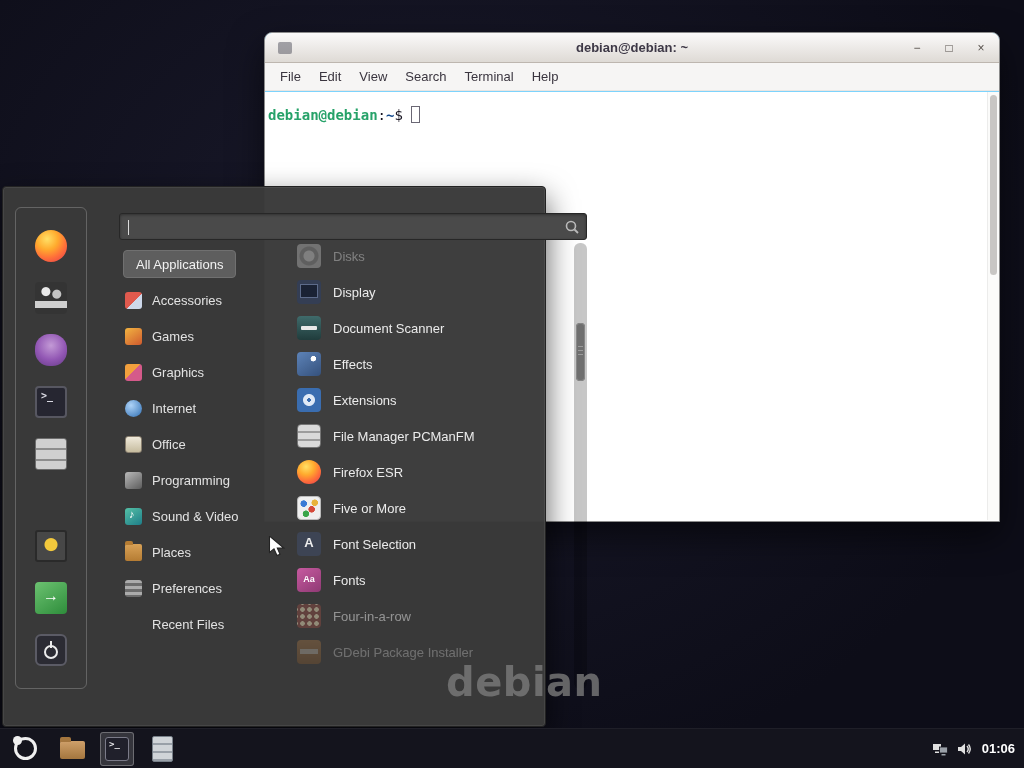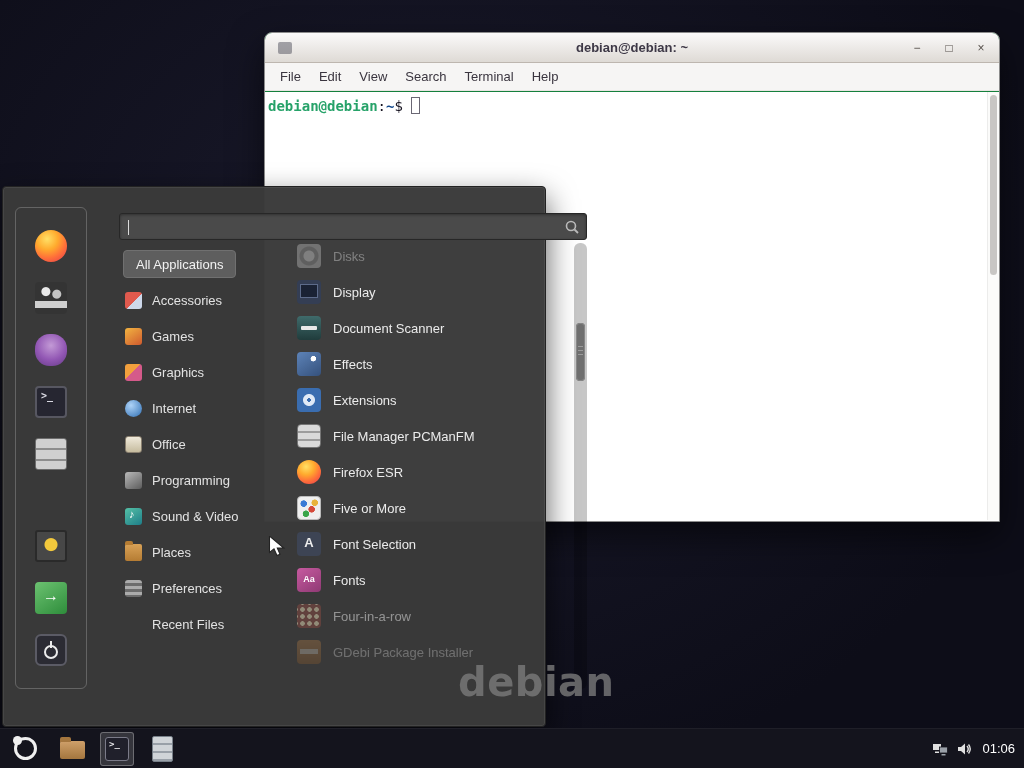--- a/index.html
+++ b/index.html
@@ -1,29 +1,29 @@
 <!DOCTYPE html>
 <html><head>
 <meta charset="utf-8">
 <style>
   *{margin:0;padding:0;box-sizing:border-box}
   html,body{width:1024px;height:768px;overflow:hidden}
   body{font-family:"Liberation Sans",sans-serif;background:radial-gradient(ellipse at 42% 35%,#1a1a2c 0%,#0d0d18 75%);position:relative}
 
   
-  .terminal-window{position:absolute;left:264px;top:32px;width:736px;height:490px;background:#15803d;border:1px solid #8c8c8c;border-radius:8px 8px 0 0;box-shadow:0 14px 34px rgba(0,0,0,.55);z-index:10}
+  .terminal-window{position:absolute;left:264px;top:32px;width:736px;height:490px;background:#7dd3fc;border:1px solid #8c8c8c;border-radius:8px 8px 0 0;box-shadow:0 14px 34px rgba(0,0,0,.55);z-index:10}
   .titlebar{position:relative;height:30px;background:linear-gradient(#fbfafa,#dedad5);border-bottom:1px solid #bdb6af;border-radius:7px 7px 0 0;display:flex;align-items:center;justify-content:center}
   .tb-icon{position:absolute;left:13px;top:9px;width:14px;height:12px;background:#50505c;border-radius:2px;opacity:.5}
   .tb-title{font-size:13px;font-weight:bold;color:#3d3846}
   .tb-controls{position:absolute;right:8px;top:0;height:30px;display:flex;align-items:center;gap:12px}
   .tbtn{width:20px;text-align:center;font-size:12px;color:#57514c;line-height:30px;cursor:default}
   .menubar{height:28px;background:#f6f5f4;border-bottom:1px solid #e8e5e2;display:flex;align-items:center;padding-left:6px}
   .menu-item{font-size:13px;color:#3a353f;padding:0 9px;line-height:28px}
   .term-content{position:absolute;top:59px;left:0;right:0;bottom:0;background:#fff}
-  .prompt-line{padding:5px 3px 0 3px;font-family:"DejaVu Sans Mono",monospace;font-size:14px;display:flex;align-items:center;white-space:pre}
+  .prompt-line{padding:14px 3px 0 3px;font-family:"DejaVu Sans Mono",monospace;font-size:14px;display:flex;align-items:center;white-space:pre}
   .p-user{color:#26a269;font-weight:bold}
   .p-sep,.p-sym{color:#171421}
   .p-path{color:#12488b;font-weight:bold}
   .term-cursor{display:inline-block;width:9px;height:17px;border:1px solid #6a6774;margin-left:8px}
   .term-scrollbar{position:absolute;top:0;right:0;bottom:1px;width:12px;background:#fbfbfa;border-left:1px solid #ececeb}
   .term-thumb{position:absolute;top:3px;right:2px;width:7px;height:180px;background:#c8c6c4;border-radius:4px}
 
   
   .menu-panel{position:absolute;left:2px;top:186px;width:544px;height:541px;background:rgba(58,58,58,.98);border:1px solid #222;border-radius:4px;box-shadow:0 12px 30px rgba(0,0,0,.65),inset 0 0 0 1px rgba(255,255,255,.07);z-index:20}
 
@@ -93,39 +93,39 @@
   .ic-fonts{background:linear-gradient(145deg,#c75aa0,#8f3a74)}
   .ic-fonts::after{content:"Aa";position:absolute;width:100%;text-align:center;top:6px;color:#fff;font:bold 9px "Liberation Sans",sans-serif}
   .ic-four{background:radial-gradient(#e9dcb8 2px,transparent 2.6px) 2px 2px/7px 7px,#8a4a42}
   .ic-gdebi{background:linear-gradient(#c98a4a,#96602c)}
   .ic-gdebi::after{content:"";position:absolute;left:3px;right:3px;top:9px;height:5px;background:#e8dcc8}
 
   .menu-scrollbar{position:absolute;left:571px;top:56px;width:13px;height:446px;background:rgba(0,0,0,.22);border-radius:6px}
   .menu-thumb{position:absolute;left:2px;top:80px;width:9px;height:58px;background:#6f6f6f;border-radius:4px;box-shadow:inset 0 0 0 1px #878787}
   .menu-thumb::after{content:"";position:absolute;left:2px;right:2px;top:23px;height:11px;background:repeating-linear-gradient(#9b9b9b 0 1px,transparent 1px 4px)}
 
-  .watermark{position:absolute;left:455px;top:472px;font-size:40px;font-weight:600;color:#7a7a7a;opacity:.8;font-family:"DejaVu Sans",sans-serif;letter-spacing:0.5px}
+  .watermark{position:absolute;left:443px;top:472px;font-size:40px;font-weight:600;color:#7a7a7a;opacity:.8;font-family:"DejaVu Sans",sans-serif;letter-spacing:0.5px}
 
   .mouse-cursor{position:absolute;left:268px;top:536px;z-index:50}
 
   
   .panel{position:absolute;left:0;bottom:0;width:1024px;height:40px;background:#14141d;border-top:1px solid rgba(255,255,255,.05);display:flex;align-items:center;justify-content:space-between;padding:0 6px;z-index:30}
   .panel-left{display:flex;align-items:center;gap:11px;height:100%}
   .menu-button{width:38px;height:34px;display:flex;align-items:center;justify-content:center;border-radius:3px}
   .cinnamon-logo{width:23px;height:23px;border:3px solid #f0f0f0;border-radius:50%;position:relative}
   .cinnamon-logo::after{content:"";position:absolute;width:9px;height:9px;background:#f0f0f0;border-radius:50%;left:-4px;top:-4px}
   .task-icon{width:34px;height:34px;display:flex;align-items:center;justify-content:center;border-radius:3px}
   .task-icon.active{background:rgba(255,255,255,.14);box-shadow:inset 0 0 0 1px rgba(255,255,255,.28)}
   .folder-pi{width:25px;height:18px;background:linear-gradient(#cfa06a,#a4763e);border-radius:2px;position:relative;margin-top:3px}
   .folder-pi::before{content:"";position:absolute;top:-4px;left:0;width:11px;height:5px;background:#a4763e;border-radius:2px 2px 0 0}
   .terminal-pi{width:24px;height:24px;background:#20202b;border:1px solid #7b7b89;border-radius:3px;position:relative}
   .terminal-pi::after{content:">_";position:absolute;left:3px;top:1px;color:#e9e9ec;font:bold 9px "DejaVu Sans Mono",monospace}
   .files-pi{width:21px;height:26px;background:repeating-linear-gradient(#d0d4d8 0 6px,#99a0a8 6px 8px);border:1px solid #788089;border-radius:2px}
   .panel-right{display:flex;align-items:center;gap:9px;padding-right:3px}
-  .clock{font-size:13px;font-weight:normal;color:#fff}
+  .clock{font-size:13px;font-weight:bold;color:#fff}
 </style>
 </head>
 <body>
 
 <div class="terminal-window">
   <div class="titlebar">
     <span class="tb-icon"></span>
     <span class="tb-title">debian@debian: ~</span>
     <span class="tb-controls">
       <span class="tbtn">−</span>

